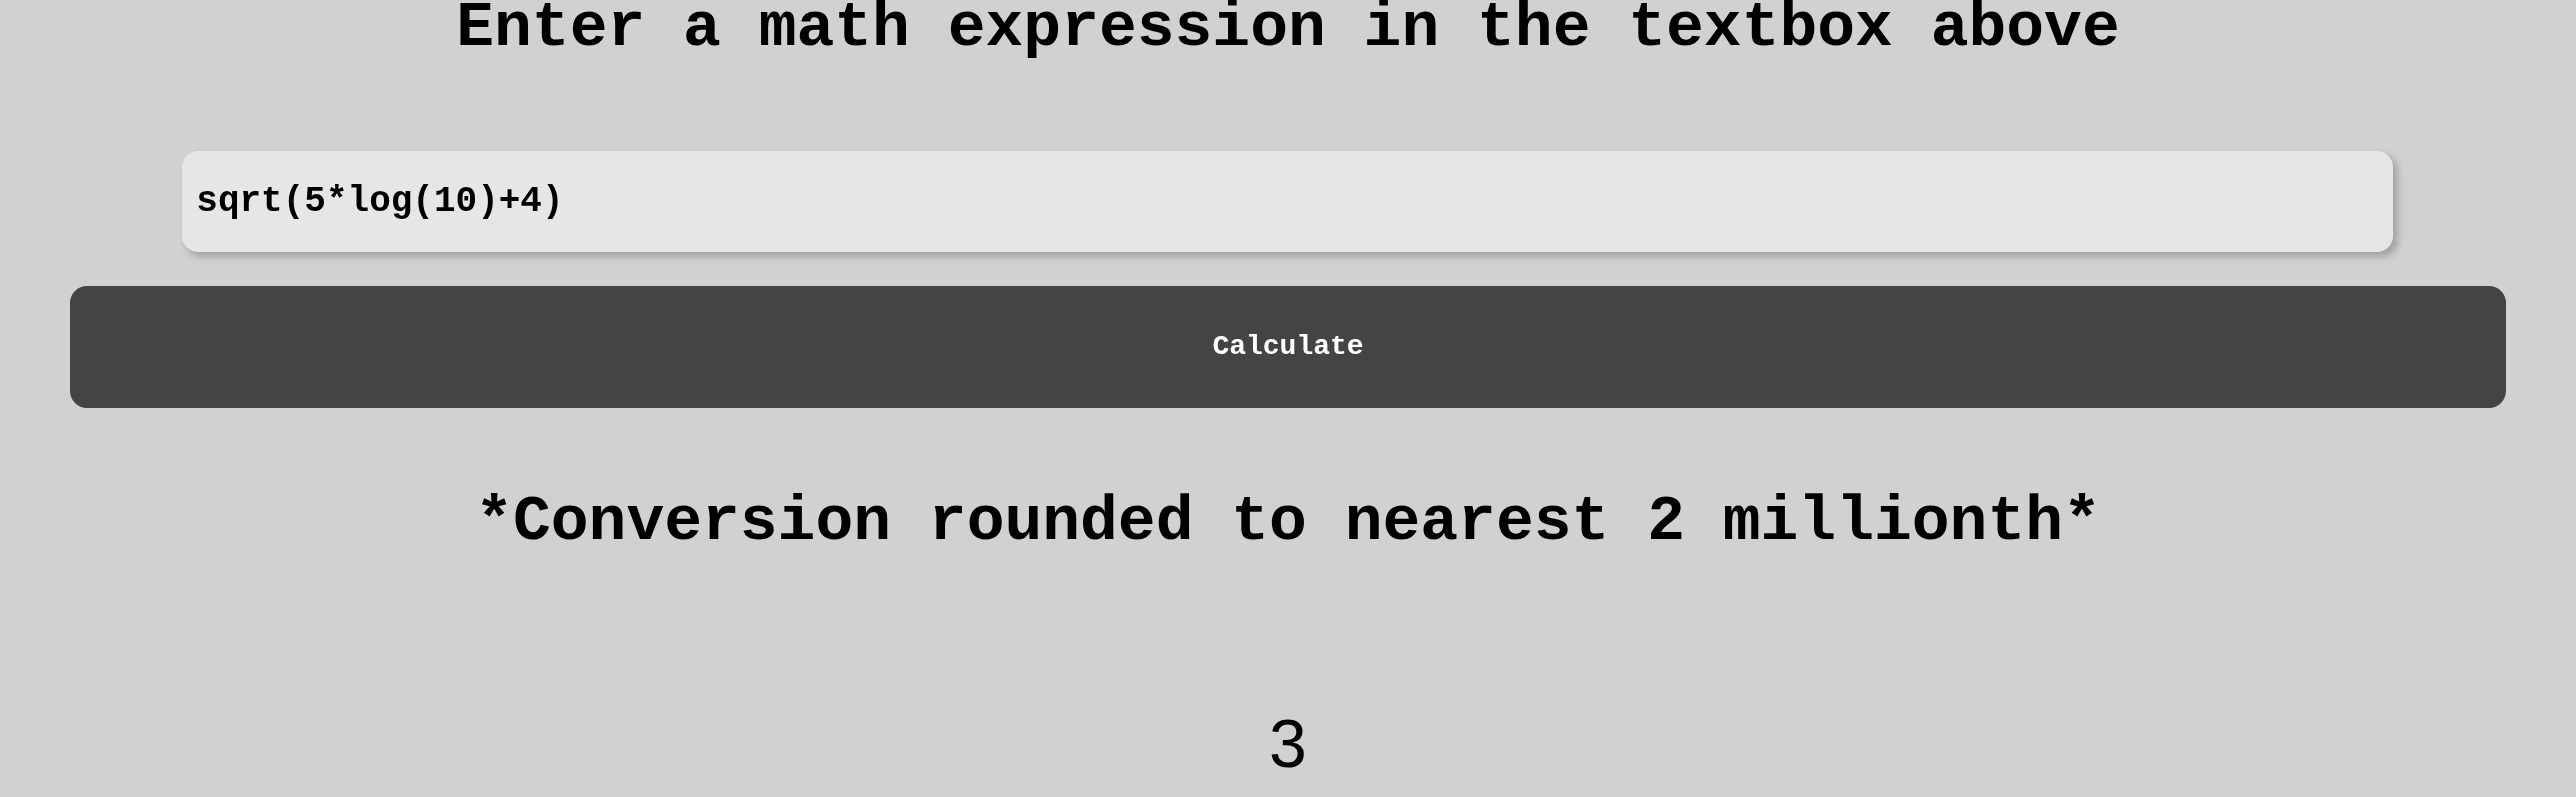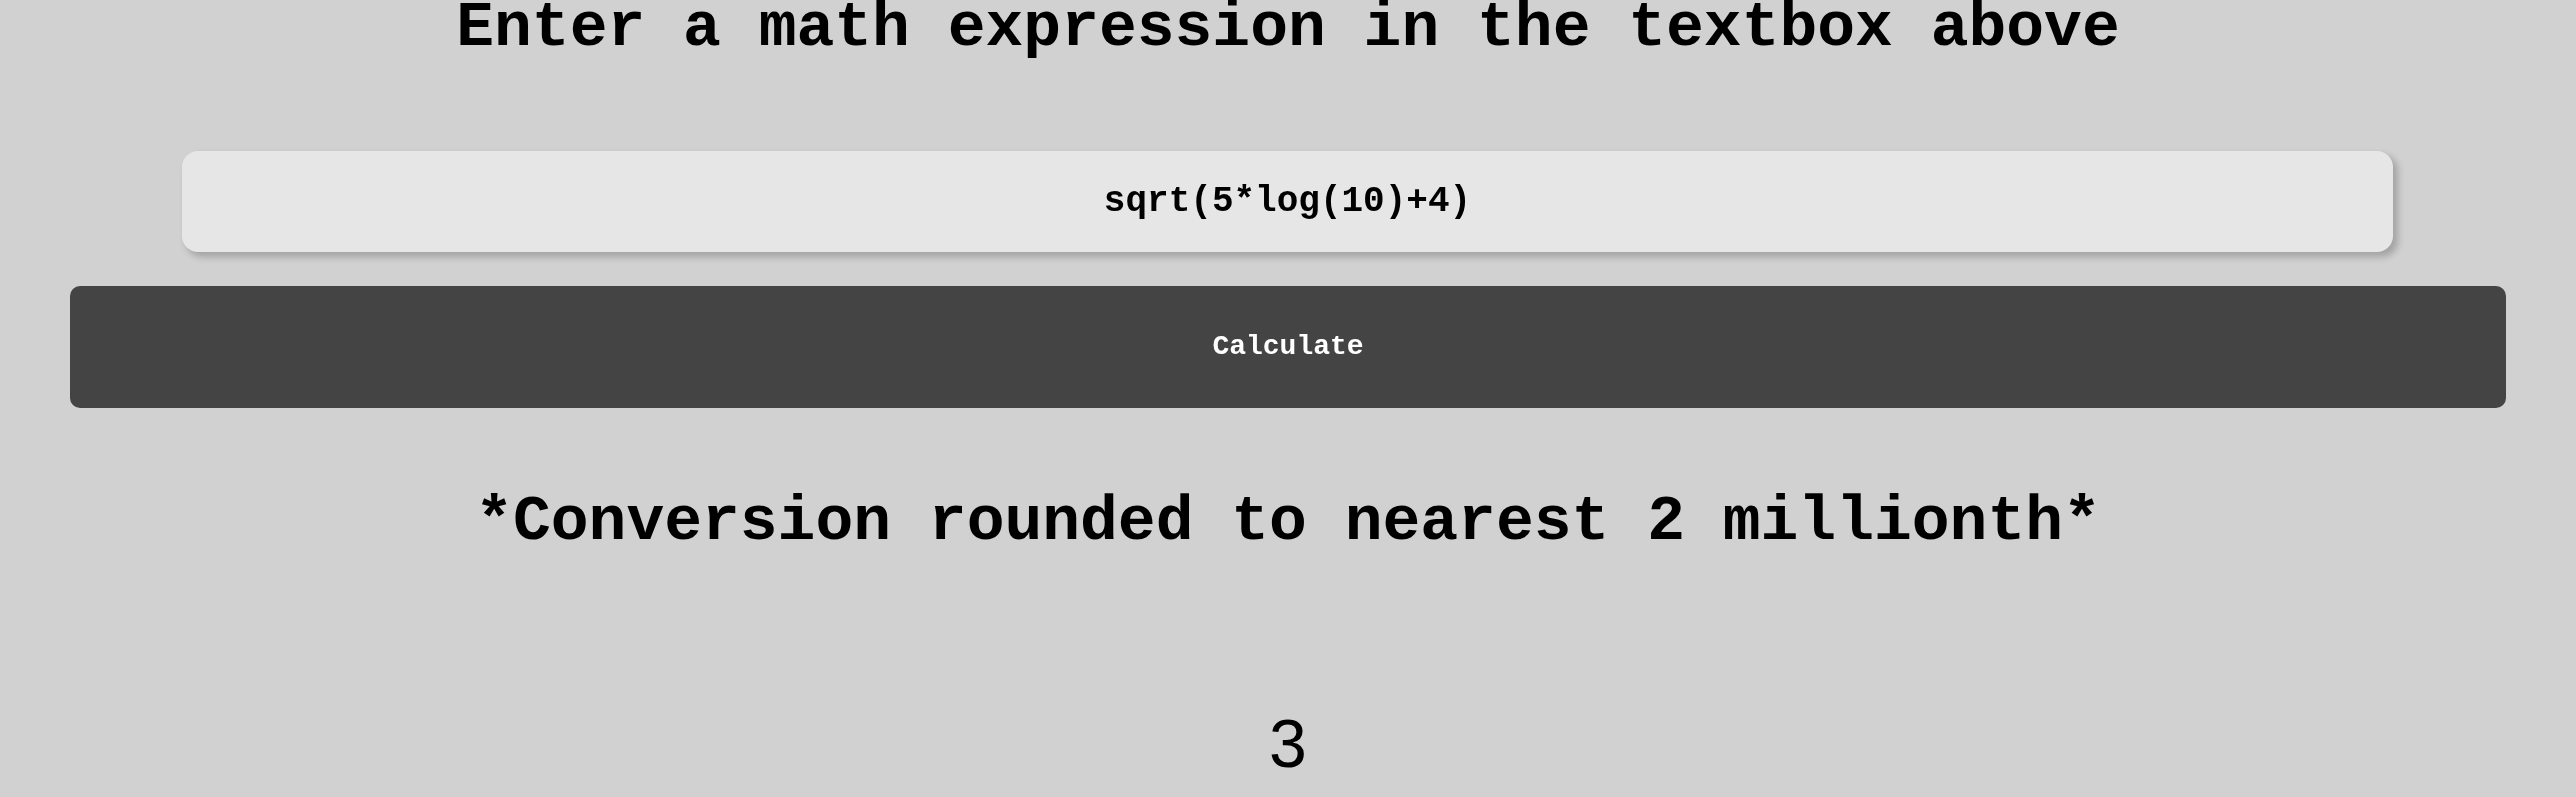--- a/index.html
+++ b/index.html
@@ -54,21 +54,21 @@
     width: 2211px;
     height: 101px;
     background: #e6e6e6;
     border: none;
     border-radius: 16px;
     box-shadow: 4.8px 4.8px 7.1px rgba(0,0,0,0.22);
     font-family: "Liberation Mono", "DejaVu Sans Mono", monospace;
     font-size: 36px;
     font-weight: bold;
     color: #000000;
-    text-align: center;
+    text-align: left;
     line-height: 101px;
     padding: 0 14.3px;
     outline: none;
     white-space: pre;
     overflow: hidden;
   }
   .expr-input::placeholder {
     color: #8a8a8a;
     font-weight: bold;
   }
@@ -77,21 +77,21 @@
   .calculate-button {
     position: absolute;
     left: 70px;
     top: 286px;
     width: 2436px;
     height: 122px;
     box-sizing: border-box;
     background: #444444;
     color: #ffffff;
     border: none;
-    border-radius: 10px;
+    border-radius: 17px;
     font-family: "Liberation Mono", "DejaVu Sans Mono", monospace;
     font-size: 28px;
     font-weight: bold;
     line-height: 122px;
     text-align: center;
     padding: 0;
     cursor: pointer;
     white-space: pre;
     overflow: hidden;
   }

